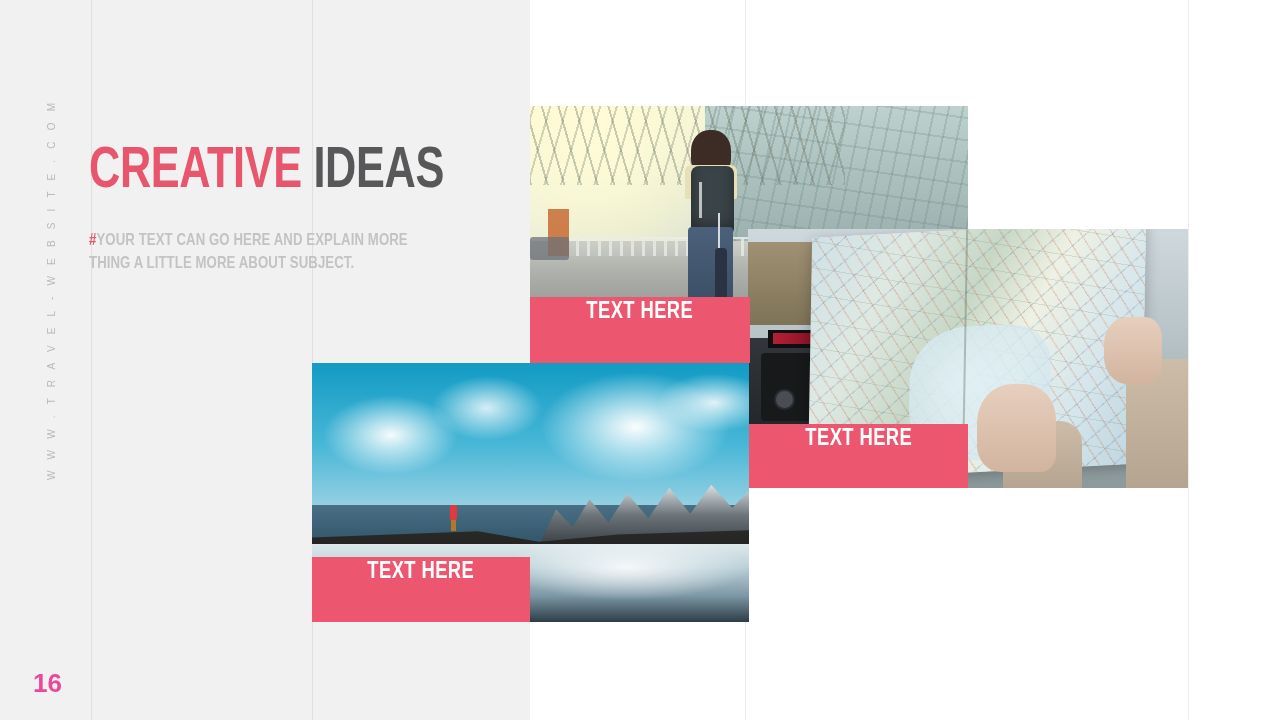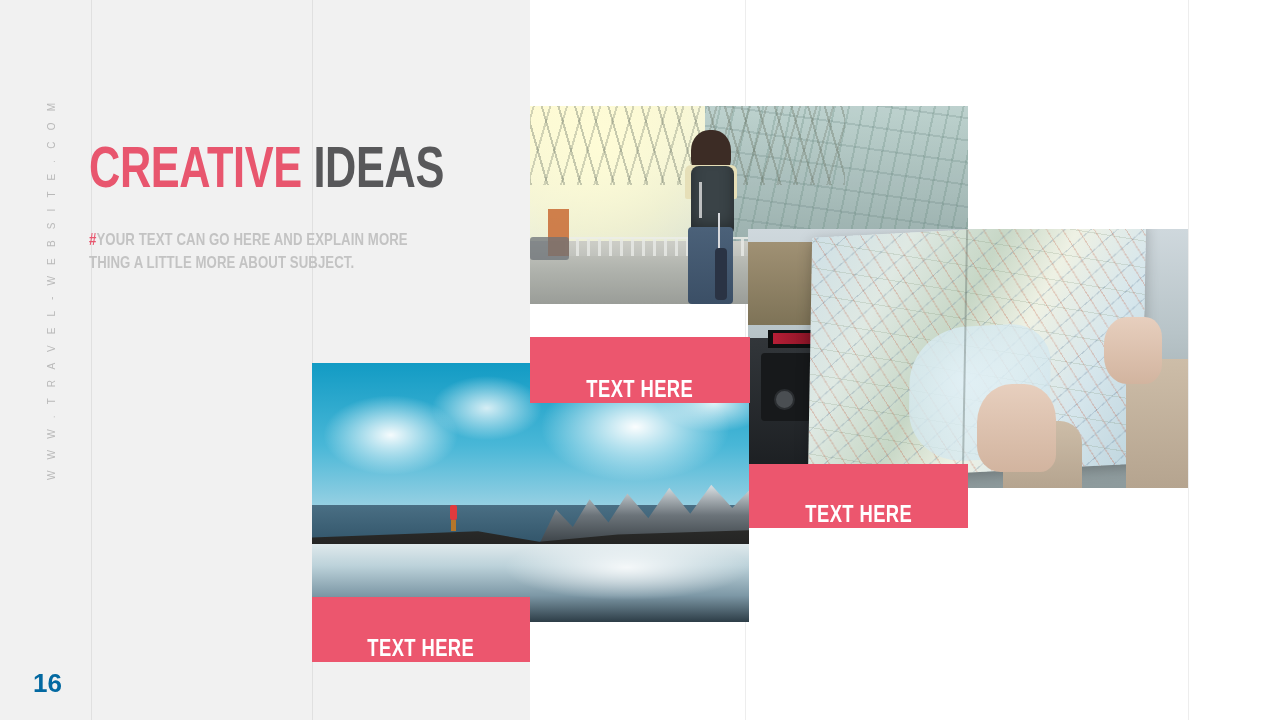--- a/index.html
+++ b/index.html
@@ -46,21 +46,21 @@
     position:absolute;left:46px;top:480px;
     transform:rotate(-90deg);transform-origin:left top;
     white-space:nowrap;
     font-size:10px;letter-spacing:4.2px;color:#b9b9b9;
     font-family:"Liberation Sans",sans-serif;
   }
 
   
   .page-no{
     position:absolute;left:33px;top:668px;
-    font-size:26px;font-weight:bold;color:#0369a1;
+    font-size:26px;font-weight:bold;color:#ec4899;
     font-family:"Liberation Sans",sans-serif;
   }
 
   
   .photo{position:absolute;overflow:hidden;}
   .photo > .inner{position:absolute;inset:0;}
 
   
   .photo-airport{left:530px;top:106px;width:438px;height:198px;}
   .ap-sky{position:absolute;left:0;top:0;width:100%;height:100%;
@@ -148,21 +148,21 @@
     background:linear-gradient(180deg,#dfe9ec 0%,#bcd2da 28%,#7d98a6 66%,#2d3d47 100%);}
   .fj-reflect:after{content:"";position:absolute;inset:0;
     background:radial-gradient(ellipse 40% 60% at 72% 30%, rgba(255,255,255,.85), rgba(255,255,255,0) 70%);}
   .fj-person{position:absolute;left:31.5%;top:55%;width:1.6%;height:10%;}
   .fj-person .pb{position:absolute;left:0;top:0;width:100%;height:58%;background:#e03a3e;border-radius:2px;}
   .fj-person .pl{position:absolute;left:14%;bottom:0;width:72%;height:42%;background:#b5762a;}
 
   
   .label-bar{
     position:absolute;background:#ec566e;
-    display:flex;align-items:flex-end;justify-content:center;margin-top:40px;
+    display:flex;align-items:flex-start;justify-content:center;
   }
   .label-bar span{
     color:#ffffff;font-weight:bold;text-transform:uppercase;
     font-size:23px;letter-spacing:0.5px;
     font-family:"Liberation Sans Narrow","Liberation Sans",sans-serif;
     transform:scaleX(0.80);
   }
   .bar-1{left:530px;top:297px;width:220px;height:66px;}
   .bar-2{left:749px;top:424px;width:219px;height:64px;}
   .bar-3{left:312px;top:557px;width:218px;height:65px;}

